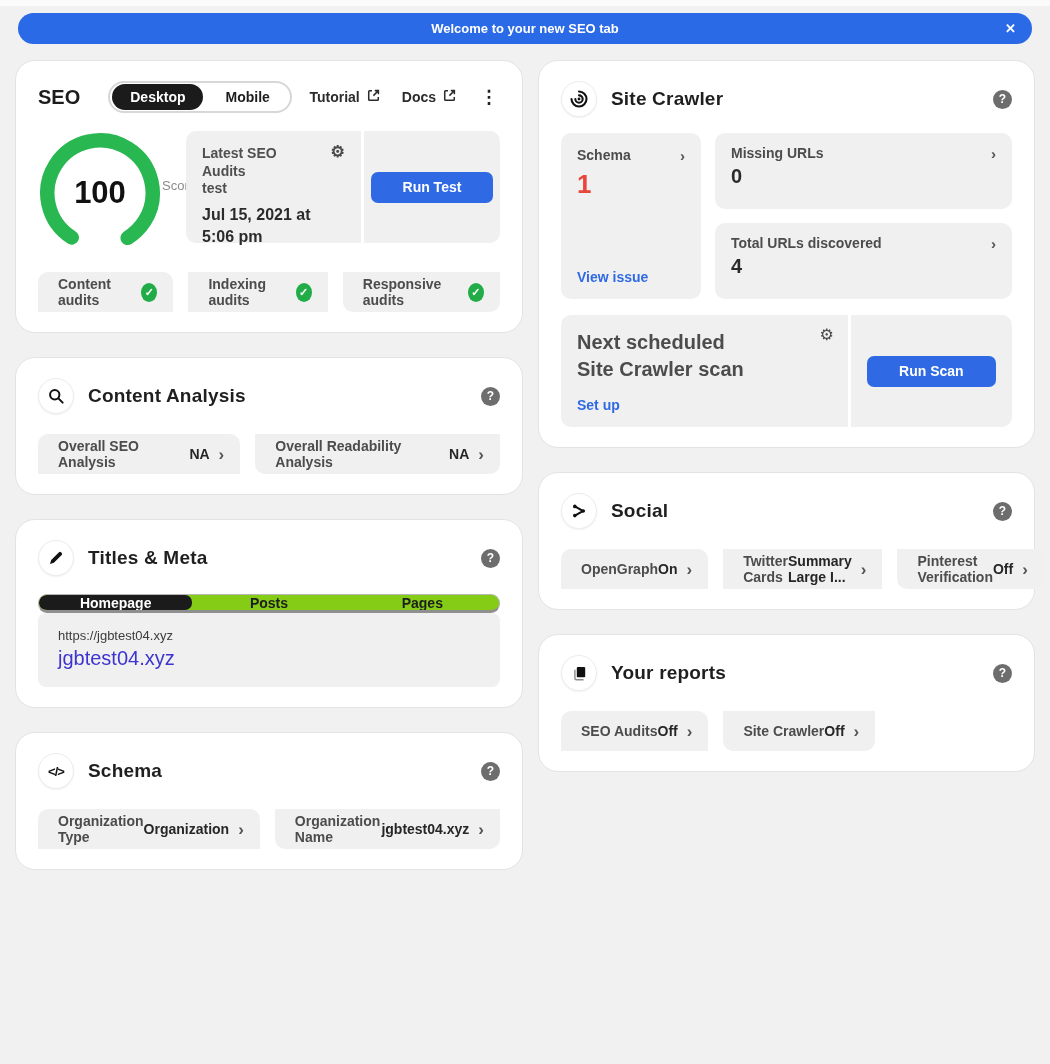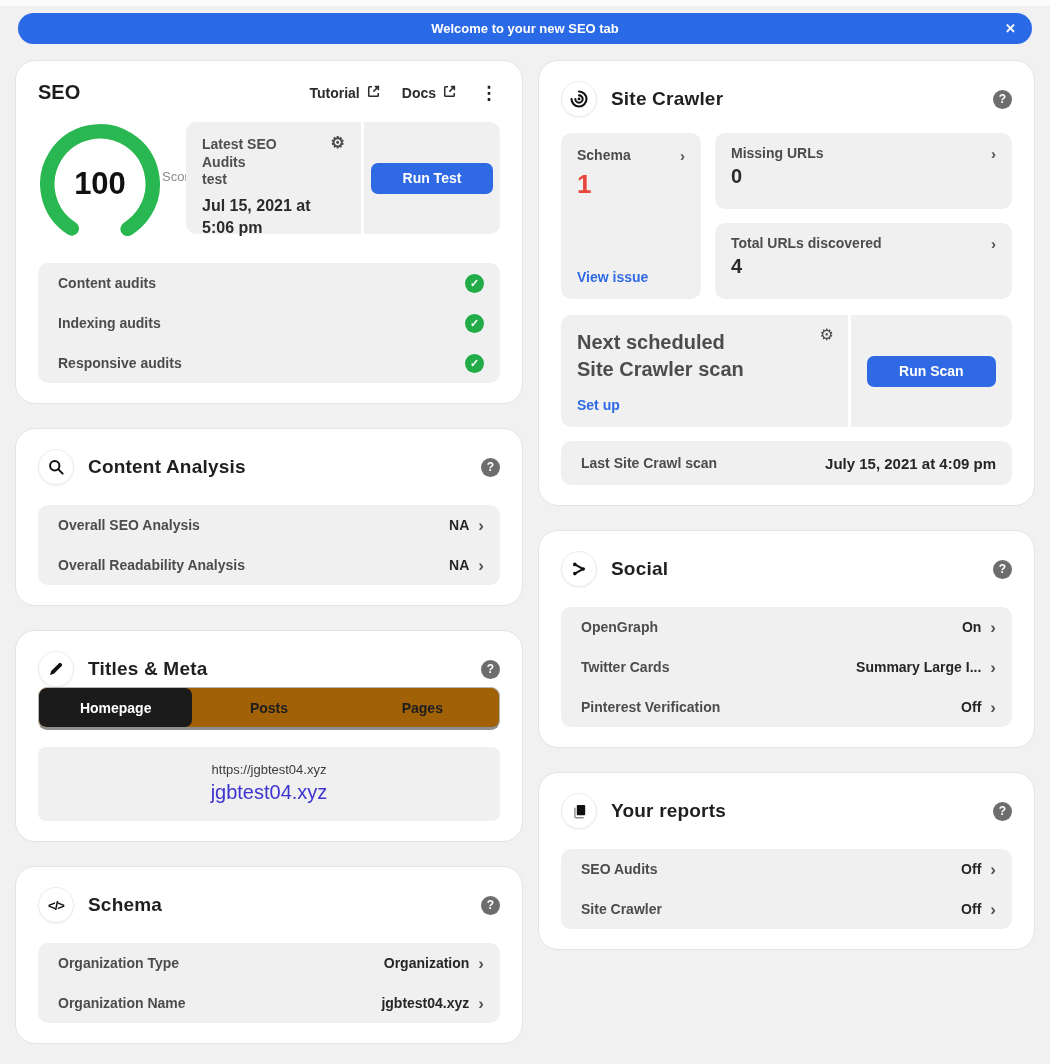--- a/index.html
+++ b/index.html
@@ -40,21 +40,21 @@
   }
   .card-title { font-size:19px; font-weight:800; color:#1f1f1f; margin-left:14px; letter-spacing:.2px; }
   .qbadge {
     margin-left:auto; width:19px; height:19px; border-radius:50%; background:#6d6d6d;
     color:#fff; font-size:12px; font-weight:700; display:flex; align-items:center; justify-content:center;
     cursor:pointer; flex:none;
   }
   .code-glyph { font-size:13px; font-weight:800; color:#111; letter-spacing:-1px; }
 
   
-  .rows { display:flex; flex-direction:column; gap:0; }
+  .rows { display:flex; flex-direction:row; gap:15px; }
   .row {
     height:40px; background:#f0f0f0; display:flex; align-items:center;
     padding:0 16px 0 20px; cursor:pointer;
   }
   .rows .row:first-child { border-radius:10px 10px 0 0; }
   .rows .row:last-child { border-radius:0 0 10px 10px; }
   .rows .row:only-child, .row.single { border-radius:10px; }
   .row-label { font-size:14px; font-weight:700; color:#4c4c4c; }
   .row-value { margin-left:auto; font-size:14px; font-weight:700; color:#262626; }
   .chev { color:#555; font-size:17px; font-weight:700; margin-left:9px; line-height:1; }
@@ -107,29 +107,29 @@
   .check {
     margin-left:auto; width:19px; height:19px; border-radius:50%; background:#21ac47;
     color:#fff; font-size:11px; font-weight:800; display:flex; align-items:center; justify-content:center;
   }
 
   
   .rows-mt { margin-top:20px; }
 
   
   .tabbar {
-    display:flex; height:43px; background:#a16207;
+    margin-top:18px; display:flex; height:19px; background:#84cc16;
     border:1px solid #b6b6b6; border-bottom:3px solid #8f8f8f; border-radius:9px; overflow:hidden;
   }
   .tab {
     flex:1; display:flex; align-items:center; justify-content:center;
     font-size:14px; font-weight:800; color:#1d1d1d; cursor:pointer;
   }
   .tab.active { background:#1b1b1b; color:#fff; border-radius:7px; }
-  .serp-box { margin-top:17px; background:#f0f0f0; border-radius:8px; padding:15px 20px 17px 20px;text-align:center; }
+  .serp-box { background:#f0f0f0; border-radius:8px; padding:15px 20px 17px 20px; }
   .serp-url { font-size:13px; color:#3c3c3c; }
   .serp-link { font-size:20px; color:#3d34cf; margin-top:4px; cursor:pointer; }
   .serp-tag { font-size:14px; color:#8a8a8a; margin-top:6px; }
 
   
   .stats { display:flex; gap:14px; margin-top:16px; }
   .issues-box {
     width:140px; flex:none; background:#f0f0f0; border-radius:10px;
     padding:14px 16px; height:166px; display:flex; flex-direction:column;
   }
@@ -167,20 +167,24 @@
   <span class="banner-close">✕</span>
 </div>
 
 <div class="main">
 
   <div class="col-left">
 
     <div class="card">
       <div class="seo-head">
         <div class="seo-title">SEO</div>
+        <div class="toggle">
+          <div class="toggle-opt active">Desktop</div>
+          <div class="toggle-opt">Mobile</div>
+        </div>
         <div class="head-links">
           <div class="ext-link">
             <span>Tutorial</span>
             <span>
               <svg width="13" height="13" viewBox="0 0 12 12">
                   <path d="M4.6 1.6H2.3c-.4 0-.7.3-.7.7v7.4c0 .4.3.7.7.7h7.4c.4 0 .7-.3.7-.7V7.4" fill="none" stroke="#2b2b2b" stroke-width="1.4"></path>
                   <path d="M7.2 1.5h3.3v3.3M10.4 1.6L5.9 6.1" fill="none" stroke="#2b2b2b" stroke-width="1.4"></path>
                 </svg>
             </span>
           </div>
@@ -363,24 +367,20 @@
             <div>Site Crawler scan</div>
           </div>
           <span class="gear sched-gear">⚙</span>
           <div class="link-blue">Set up</div>
         </div>
         <div class="sched-right">
           <button class="btn-blue">Run Scan</button>
         </div>
       </div>
 
-      <div class="row single lastscan">
-        <span class="row-label">Last Site Crawl scan</span>
-        <span class="row-value">July 15, 2021 at 4:09 pm</span>
-      </div>
     </div>
 
     <div class="card">
       <div class="card-head">
         <div class="icon-circle">
           <svg width="20" height="20" viewBox="0 0 24 24">
               <g stroke="#111" stroke-width="2.4" stroke-linecap="round">
                 <path d="M7 6.5L17 12L7 17.5" fill="none"></path>
               </g>
               <circle cx="7" cy="6.5" r="2.2" fill="#111"></circle>

